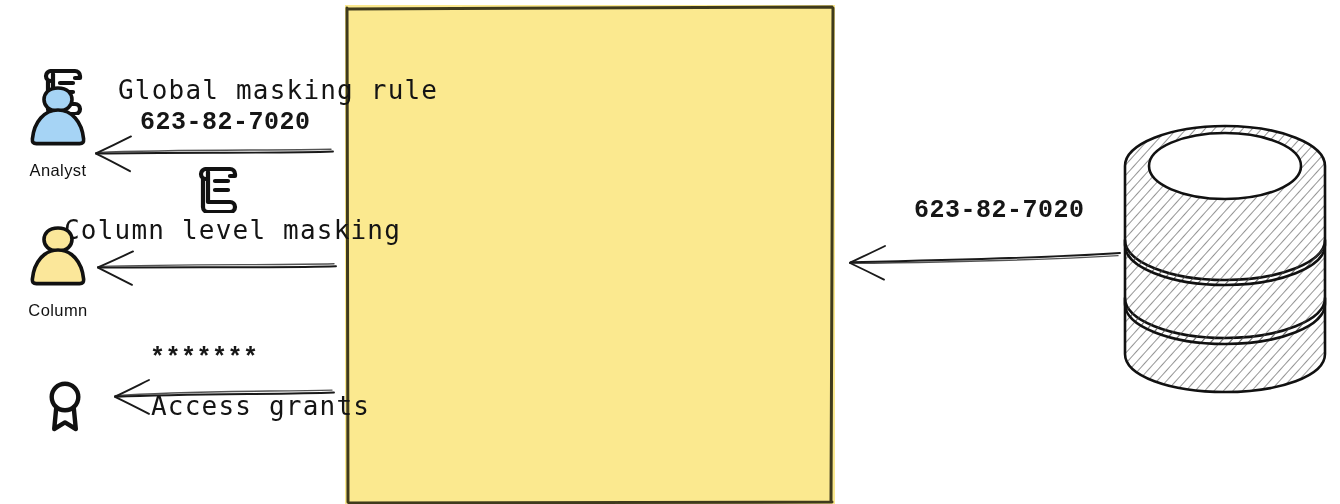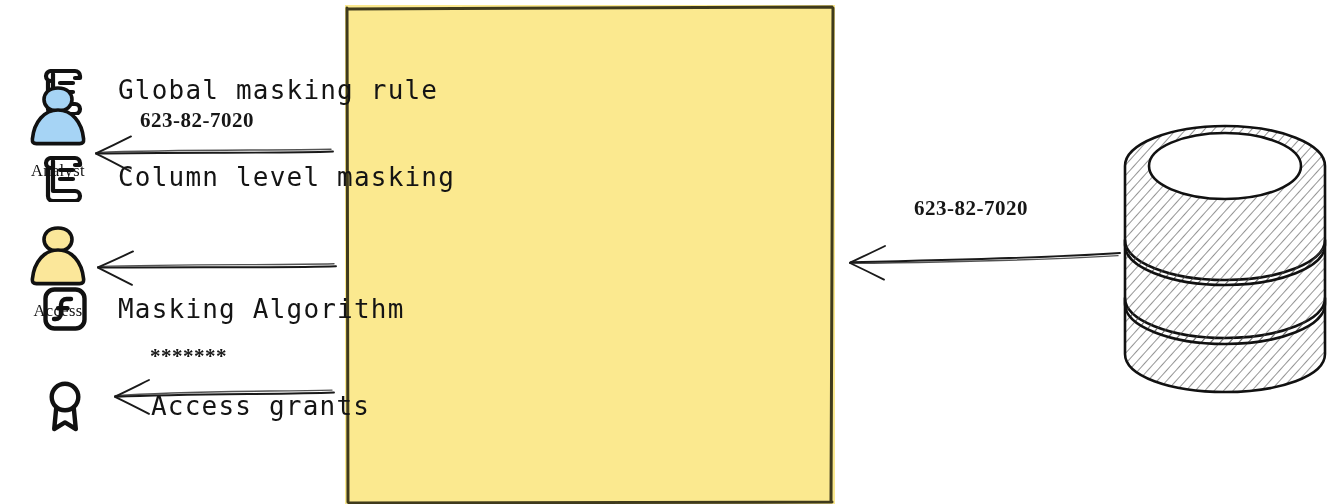--- a/index.html
+++ b/index.html
@@ -68,33 +68,33 @@
     width: 108px;
     text-align: center;
   }
   .actor-figure {
     width: 74px;
     height: 80px;
     margin: 0 auto;
     display: block;
   }
   .actor-label {
-    font-family: Liberation Serif, serif;
+    font-family: Liberation Sans, sans-serif;
     font-size: 16.5px;
     color: #111111;
     letter-spacing: 0.4px;
     margin-top: 1px;
     white-space: nowrap;
   }
 
   
   .flow-label {
     position: absolute;
-    font-family: Liberation Serif, serif;
-    font-size: 21px;
+    font-family: Liberation Mono, monospace;
+    font-size: 25px;
     font-weight: bold;
     color: #161616;
     letter-spacing: 0.5px;
     white-space: nowrap;
   }
 
   
   .layer {
     position: absolute;
     left: 0;
@@ -126,42 +126,32 @@
       <svg width="48" height="50" viewBox="0 0 48 50">
         <path d="M10 6 h24 a5 5 0 0 1 5 5 v2 h-5" fill="none" stroke="#111" stroke-width="4.2" stroke-linecap="round" stroke-linejoin="round"></path>
         <path d="M10 6 a5 5 0 0 0 -5 5 a5 5 0 0 0 5 5 h2" fill="none" stroke="#111" stroke-width="4.2" stroke-linecap="round" stroke-linejoin="round"></path>
         <path d="M12 9 v30 h22 a5 5 0 0 1 5 5 a5 5 0 0 1 -5 5 h-22 a5 5 0 0 1 -5 -5 v-28" fill="none" stroke="#111" stroke-width="4.2" stroke-linecap="round" stroke-linejoin="round"></path>
         <path d="M19 18 h13 M19 27 h13" fill="none" stroke="#111" stroke-width="4.2" stroke-linecap="round"></path>
       </svg>
     </span>
     <span class="row-label">Global masking rule</span>
   </div>
 
-  <div class="panel-row" style="top:149px;">
+  <div class="panel-row" style="top:161px;flex-direction:column;">
     <span class="row-icon">
       <svg width="48" height="50" viewBox="0 0 48 50">
         <path d="M10 6 h24 a5 5 0 0 1 5 5 v2 h-5" fill="none" stroke="#111" stroke-width="4.2" stroke-linecap="round" stroke-linejoin="round"></path>
         <path d="M10 6 a5 5 0 0 0 -5 5 a5 5 0 0 0 5 5 h2" fill="none" stroke="#111" stroke-width="4.2" stroke-linecap="round" stroke-linejoin="round"></path>
         <path d="M12 9 v30 h22 a5 5 0 0 1 5 5 a5 5 0 0 1 -5 5 h-22 a5 5 0 0 1 -5 -5 v-28" fill="none" stroke="#111" stroke-width="4.2" stroke-linecap="round" stroke-linejoin="round"></path>
         <path d="M19 18 h13 M19 27 h13" fill="none" stroke="#111" stroke-width="4.2" stroke-linecap="round"></path>
       </svg>
     </span>
     <span class="row-label">Column level masking</span>
   </div>
 
-  <div class="panel-row" style="top:281px;">
-    <span class="row-icon">
-      <svg width="48" height="48" viewBox="0 0 48 48">
-        <rect x="4.5" y="4.5" width="39" height="39" rx="9" ry="9" fill="none" stroke="#111" stroke-width="4.4"></rect>
-        <path d="M30 14 h-4.5 a5.5 5.5 0 0 0 -5.5 5.5 v9 a5.5 5.5 0 0 1 -5.5 5.5 h-1.5" fill="none" stroke="#111" stroke-width="4.4" stroke-linecap="round"></path>
-        <path d="M17 23.2 h9.5" fill="none" stroke="#111" stroke-width="4.4" stroke-linecap="round"></path>
-      </svg>
-    </span>
-    <span class="row-label">Masking Algorithm</span>
-  </div>
 
   <div class="panel-row" style="top:378px;gap:33px;">
     <span class="row-icon">
       <svg width="48" height="54" viewBox="0 0 48 54">
         <circle cx="24" cy="18" r="13.3" fill="none" stroke="#111" stroke-width="4.4"></circle>
         <path d="M15.2 29.3 L13.2 50 L24 43.4 L34.8 50 L32.8 29.3" fill="none" stroke="#111" stroke-width="4.4" stroke-linejoin="round" stroke-linecap="round"></path>
       </svg>
     </span>
     <span class="row-label">Access grants</span>
   </div>
@@ -172,21 +162,21 @@
       <path d="M37 30 c-13.5 0 -24 11.6 -25.6 29 c-0.3 3.2 0.9 4.6 4 4.6 h43.2 c3.1 0 4.3 -1.4 4 -4.6 C61 41.6 50.5 30 37 30 Z" fill="#a6d4f5" stroke="#111" stroke-width="3.6" stroke-linejoin="round"></path>
     </svg>
     <div class="actor-label">Analyst</div>
   </div>
 
   <div class="actor" style="left:4px; top:220px;">
     <svg class="actor-figure" viewBox="0 0 74 80">
       <path d="M37 8 c-9.5 0 -14 5.6 -14 11.6 c0 6.2 5 11.4 14 11.4 c9 0 14 -5.2 14 -11.4 C51 13.6 46.5 8 37 8 Z" fill="#fbe79a" stroke="#111" stroke-width="3.6" stroke-linejoin="round"></path>
       <path d="M37 30 c-13.5 0 -24 11.6 -25.6 29 c-0.3 3.2 0.9 4.6 4 4.6 h43.2 c3.1 0 4.3 -1.4 4 -4.6 C61 41.6 50.5 30 37 30 Z" fill="#fbe79a" stroke="#111" stroke-width="3.6" stroke-linejoin="round"></path>
     </svg>
-    <div class="actor-label">Access</div>
+    <div class="actor-label">Column</div>
   </div>
 
 
   <div class="flow-label" style="left:140px; top:108px;">623-82-7020</div>
   <div class="flow-label" style="left:150px; top:344px;">*******</div>
   <div class="flow-label" style="left:914px; top:196px;">623-82-7020</div>
 
   <svg class="layer" viewBox="0 0 1340 504">
     <g fill="none" stroke="#1a1a1a" stroke-width="1.9" stroke-linecap="round" stroke-linejoin="round">
 

